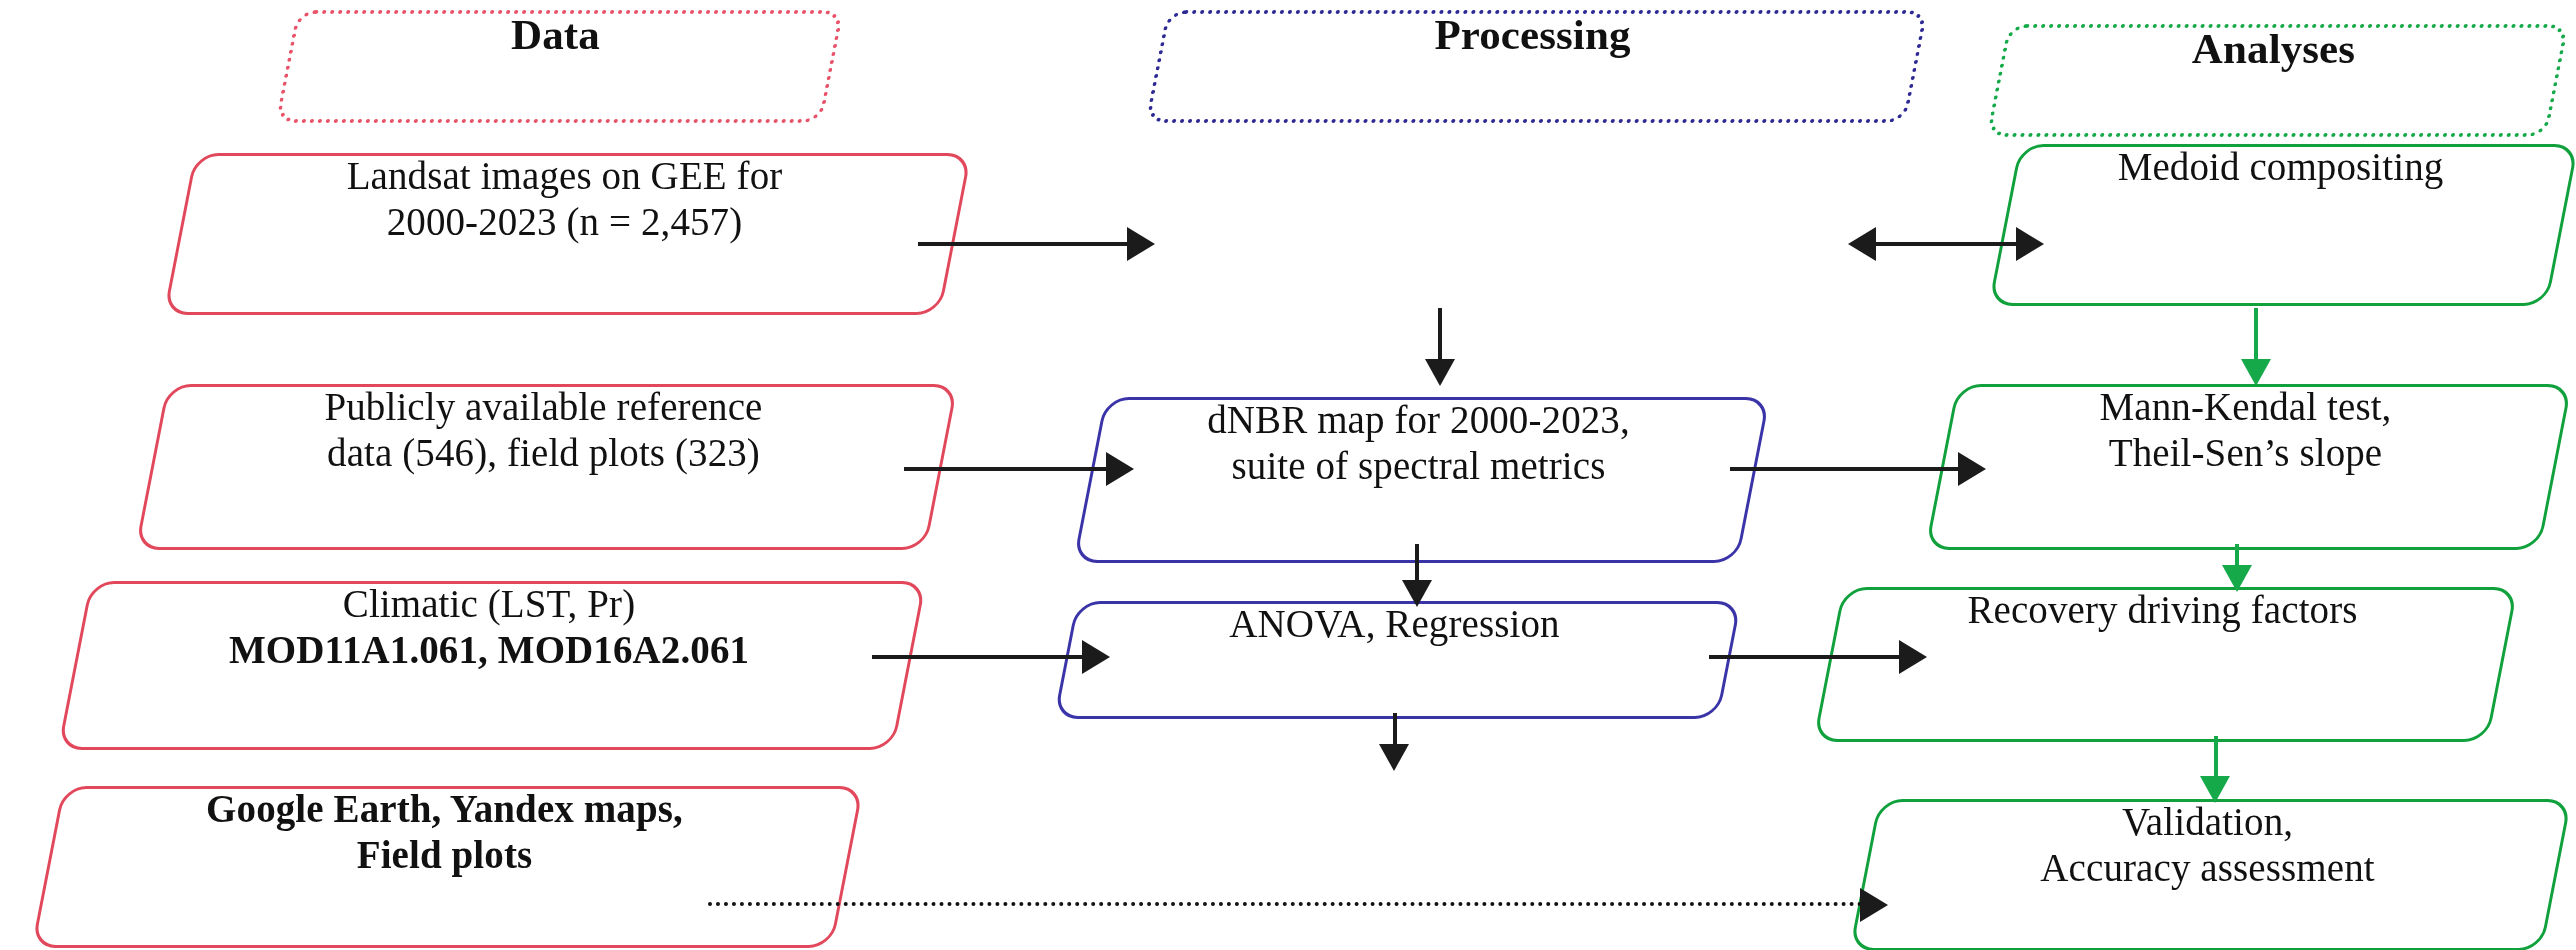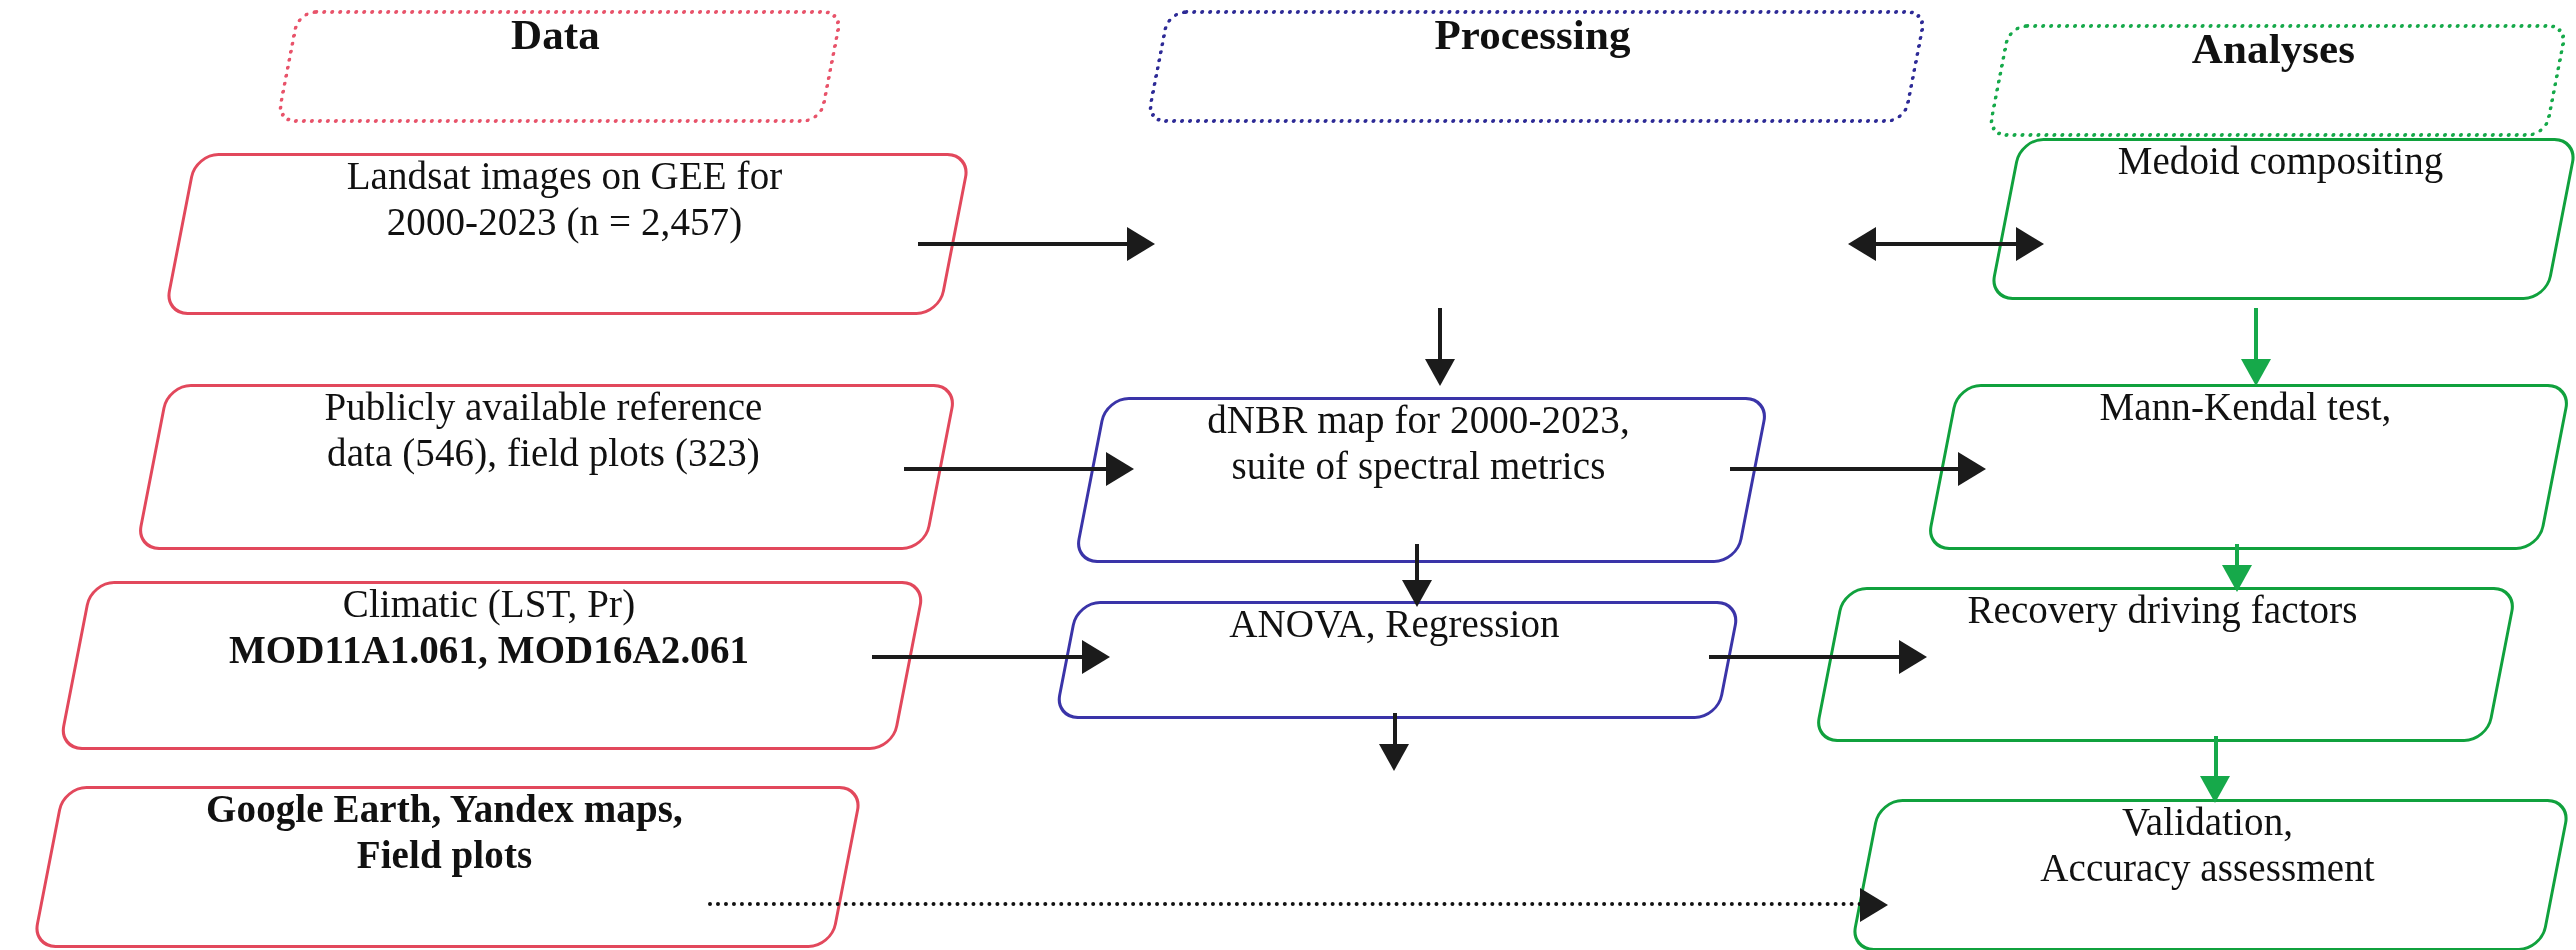--- a/index.html
+++ b/index.html
@@ -85,21 +85,21 @@
 
   <div class="node c-data" style="left:179px;top:153px;width:771px;height:156px;">
     <div class="skew"></div>
     <div class="lbl">
       <span>Landsat images on GEE for</span>
       <span>2000-2023 (n = 2,457)</span>
     </div>
   </div>
 
 
-  <div class="node c-anal" style="left:2004px;top:138px;width:553px;height:156px;">
+  <div class="node c-anal" style="left:2004px;top:144px;width:553px;height:156px;">
     <div class="skew"></div>
     <div class="lbl">
       <span>Medoid compositing</span>
     </div>
   </div>
 
   <div class="node c-data" style="left:151px;top:384px;width:785px;height:160px;">
     <div class="skew"></div>
     <div class="lbl">
       <span>Publicly available reference</span>
@@ -112,20 +112,21 @@
     <div class="lbl">
       <span>dNBR map for 2000-2023,</span>
       <span>suite of spectral metrics</span>
     </div>
   </div>
 
   <div class="node c-anal" style="left:1941px;top:384px;width:609px;height:160px;">
     <div class="skew"></div>
     <div class="lbl">
       <span>Mann-Kendal test,</span>
+      <span>Theil-Sen’s slope</span>
     </div>
   </div>
 
   <div class="node c-data b2" style="left:74px;top:581px;width:830px;height:163px;">
     <div class="skew"></div>
     <div class="lbl">
       <span>Climatic (LST, Pr)</span>
       <span class="s2">MOD11A1.061, MOD16A2.061</span>
     </div>
   </div>

